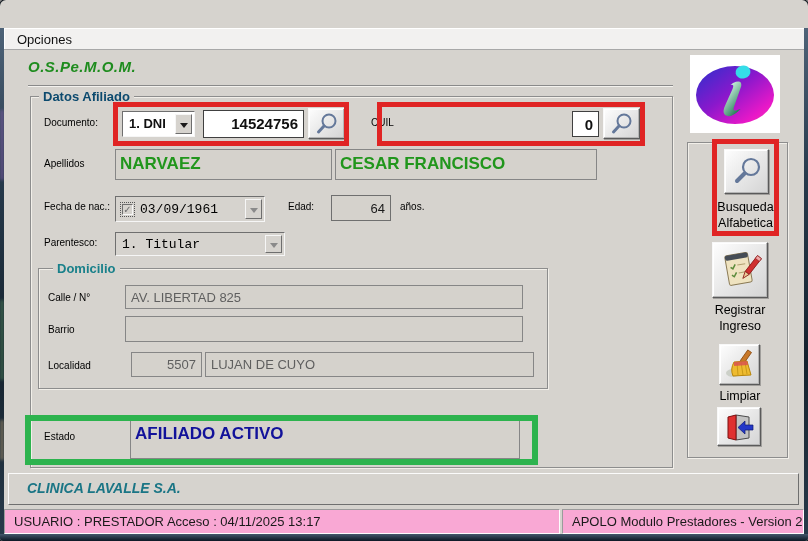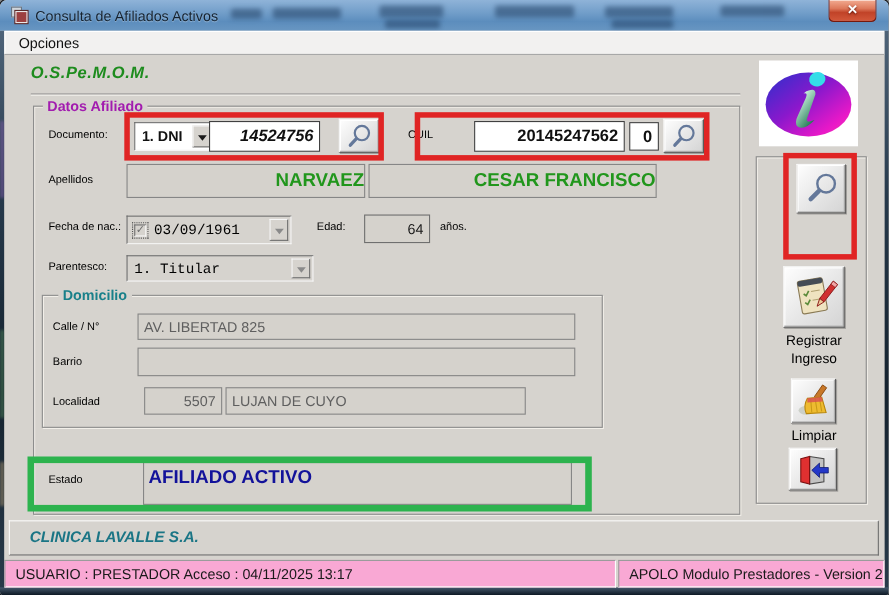--- a/index.html
+++ b/index.html
@@ -33,21 +33,21 @@
   .lbl{position:absolute;font-size:10px;font-weight:normal;color:#000000;white-space:nowrap;}
   .brand{position:absolute;left:28px;top:58px;font-size:15px;font-weight:bold;font-style:italic;letter-spacing:.5px;}
   .divider{position:absolute;left:28px;top:85px;width:645px;height:0;border-top:1px solid #8a8a8a;border-bottom:1px solid #f4f2ee;}
   .groupbox{position:absolute;border:1px solid #8d8d8d;
             box-shadow:1px 1px 0 #f2efe9, inset 1px 1px 0 #f2efe9;}
   .group-label{position:absolute;top:-8px;background:#d6d3ce;padding:0 4px;font-size:13px;font-weight:bold;}
   
   .field-white{position:absolute;background:#fff;border:1px solid #404040;
                font-size:15px;font-weight:bold;color:#101010;text-align:right;padding:4px 5px 0 0;}
   .field-gray{position:absolute;background:#d5d2cc;border:1px solid #868686;overflow:hidden;}
-  .txt-green{font-size:17px;font-weight:bold;color:#21961c;padding:4px 0 0 4px;white-space:nowrap;text-align:right;}
+  .txt-green{font-size:17px;font-weight:bold;color:#21961c;padding:4px 0 0 4px;white-space:nowrap;}
   .txt-dim{font-size:13px;color:#5f5f5f;padding:4px 0 0 5px;white-space:nowrap;}
   .txt-estado{font-size:17px;font-weight:bold;color:#12129a;padding:3px 0 0 4px;white-space:nowrap;}
   .sunken{position:absolute;background:#d6d3ce;border:1px solid;border-color:#6f6f6f #f6f6f6 #f6f6f6 #6f6f6f;}
   .dd-btn{position:absolute;right:2px;top:2px;bottom:2px;width:17px;background:#d6d3ce;
           border:1px solid;border-color:#f6f6f6 #6e6e6e #6e6e6e #f6f6f6;}
   .dd-arrow{position:absolute;left:4px;top:8px;width:0;height:0;border:4px solid transparent;border-top:5px solid #1a1a1a;}
   .dd-arrow.dis{border-top-color:#8a8a8a;}
   .btn3d{position:absolute;background:linear-gradient(135deg,#fefefe,#e6e6e6 55%,#d4d4d4);
          border:1px solid;border-color:#f8f8f8 #5a5a5a #5a5a5a #f8f8f8;
          box-shadow:1px 1px 0 rgba(60,60,60,.35), inset -1px -1px 0 #b5b5b5, inset 1px 1px 0 #fff;
@@ -68,76 +68,59 @@
                 border:1px solid;border-color:#9b9b9b #fdfdfd #fdfdfd #9b9b9b;
                 font-size:13px;color:#1a1a1a;padding:4px 0 0 9px;white-space:nowrap;overflow:hidden;}
   .logo-panel{position:absolute;left:690px;top:55px;width:90px;height:78px;background:#fff;}
   .sr{position:absolute;width:1px;height:1px;overflow:hidden;clip:rect(0 0 0 0);}
 </style>
 </head>
 <body>
 
 <div class="window">
 
-  <div class="titlebar">
-    <div class="ghost" style="left:210px;top:8px;width:28px;height:9px;"></div>
-    <div class="ghost" style="left:248px;top:7px;width:62px;height:10px;"></div>
-    <div class="ghost" style="left:345px;top:5px;width:58px;height:11px;"></div>
-    <div class="ghost" style="left:350px;top:18px;width:50px;height:8px;"></div>
-    <div class="ghost" style="left:450px;top:5px;width:72px;height:11px;"></div>
-    <div class="ghost" style="left:550px;top:6px;width:62px;height:10px;"></div>
-    <div class="ghost" style="left:556px;top:18px;width:56px;height:8px;"></div>
-    <div class="ghost" style="left:655px;top:5px;width:58px;height:10px;"></div>
-    <div class="title-icon">
-      <div class="ti-back"></div>
-      <div class="ti-front"></div>
-    </div>
-    <div class="title-text">Consulta de Afiliados Activos</div>
-    <div class="close-btn">✕</div>
-  </div>
 
   <div class="frame-side" style="left:0;">
     <div class="frame-blob" style="top:82px;height:70px;background:#7a5aa0;"></div>
     <div class="frame-blob" style="top:272px;height:80px;background:#4a7a55;"></div>
     <div class="frame-blob" style="top:392px;height:40px;background:#9a8868;"></div>
   </div>
   <div class="frame-side" style="left:804px;"></div>
   <div class="frame-bottom"></div>
 
   <div class="menubar">
     <div class="menu-item">Opciones</div>
   </div>
 
   <div class="client"></div>
 
   <div class="brand" style="color:#1e8c1e;">O.S.Pe.M.O.M.</div>
   <div class="divider"></div>
 
   <div class="groupbox" style="left:30px;top:96px;width:643px;height:372px;">
-    <div class="group-label" style="left:8px;color:#a21caf;">Datos Afiliado</div>
+    <div class="group-label" style="left:8px;color:#0c4a6e;">Datos Afiliado</div>
   </div>
 
   <div class="lbl" style="left:44px;top:117px;">Documento:</div>
   <div class="sunken" style="left:122px;top:111px;width:73px;height:26px;background:#fff;">
     <span style="position:absolute;left:6px;top:4px;font-size:13px;font-weight:bold;color:#111;">1. DNI</span>
     <span class="dd-btn">
         <span class="dd-arrow"></span>
       </span>
   </div>
-  <div class="field-white" style="left:190px;top:110px;width:101px;height:28px;font-style:italic;">14524756</div>
+  <div class="field-white" style="left:203px;top:110px;width:101px;height:28px;">14524756</div>
   <button class="btn3d" style="left:308px;top:108px;width:37px;height:31px;">
     <svg width="26" height="24" viewBox="0 0 26 24">
       <circle cx="15" cy="9" r="6.5" fill="none" stroke="#64789a" stroke-width="2"></circle>
       <line x1="10" y1="14" x2="4.5" y2="20" stroke="#64789a" stroke-width="3" stroke-linecap="round"></line>
     </svg>
   </button>
   <div class="hl hl-red" style="left:113px;top:102px;width:236px;height:44px;"></div>
 
   <div class="lbl" style="left:371px;top:117px;">CUIL</div>
-  <div class="field-white" style="left:431px;top:110px;width:137px;height:28px;">20145247562</div>
   <div class="field-white" style="left:572px;top:111px;width:27px;height:26px;">0</div>
   <button class="btn3d" style="left:603px;top:108px;width:37px;height:31px;">
     <svg width="26" height="24" viewBox="0 0 26 24">
       <circle cx="15" cy="9" r="6.5" fill="none" stroke="#64789a" stroke-width="2"></circle>
       <line x1="10" y1="14" x2="4.5" y2="20" stroke="#64789a" stroke-width="3" stroke-linecap="round"></line>
     </svg>
   </button>
   <div class="hl hl-red" style="left:377px;top:102px;width:268px;height:44px;"></div>
 
   <div class="lbl" style="left:44px;top:158px;">Apellidos</div>
@@ -180,21 +163,21 @@
     <div class="txt-dim">AV. LIBERTAD 825</div>
   </div>
   <div class="lbl" style="left:48px;top:324px;">Barrio</div>
   <div class="field-gray" style="left:125px;top:316px;width:398px;height:26px;">
     <div class="txt-dim"></div>
   </div>
   <div class="lbl" style="left:48px;top:360px;">Localidad</div>
   <div class="field-gray" style="left:131px;top:352px;width:71px;height:25px;">
     <div class="txt-dim" style="text-align:right;padding:4px 5px 0 0;">5507</div>
   </div>
-  <div class="field-gray" style="left:205px;top:352px;width:273px;height:25px;">
+  <div class="field-gray" style="left:205px;top:352px;width:329px;height:25px;">
     <div class="txt-dim">LUJAN DE CUYO</div>
   </div>
 
   <div class="lbl" style="left:44px;top:431px;">Estado</div>
   <div class="field-gray" style="left:130px;top:420px;width:390px;height:39px;">
     <div class="txt-estado">AFILIADO ACTIVO</div>
   </div>
   <div class="hl hl-green" style="left:25px;top:415px;width:513px;height:50px;"></div>
 
   <div class="groupbox" style="left:687px;top:142px;width:101px;height:316px;"></div>
@@ -221,20 +204,24 @@
       </g>
     </svg>
   </div>
 
   <button class="btn3d" style="left:724px;top:149px;width:45px;height:45px;">
     <svg width="34" height="32" viewBox="0 0 34 32">
       <circle cx="21" cy="11" r="8" fill="none" stroke="#64789a" stroke-width="2.2"></circle>
       <line x1="14.5" y1="17.5" x2="7" y2="25" stroke="#64789a" stroke-width="4" stroke-linecap="round"></line>
     </svg>
   </button>
+  <div class="side-label" style="left:712px;top:199px;width:67px;">
+    <div>Busqueda</div>
+    <div>Alfabetica</div>
+  </div>
   <div class="hl hl-red" style="left:712px;top:139px;width:67px;height:97px;"></div>
 
   <button class="btn3d" style="left:712px;top:242px;width:56px;height:56px;">
     <svg width="44" height="46" viewBox="0 0 44 46">
       <g transform="rotate(-10 20 22)">
         <rect x="9" y="7" width="23" height="30" rx="2" fill="#efe3c0" stroke="#8a7a55"></rect>
         <rect x="9" y="7" width="23" height="5" rx="2" fill="#454c55"></rect>
         <path d="M13 19l2 2 3-4" fill="none" stroke="#5a8a3a" stroke-width="1.5"></path>
         <line x1="20" y1="18" x2="28" y2="18" stroke="#b0a070"></line>
         <path d="M13 27l2 2 3-4" fill="none" stroke="#5a8a3a" stroke-width="1.5"></path>

